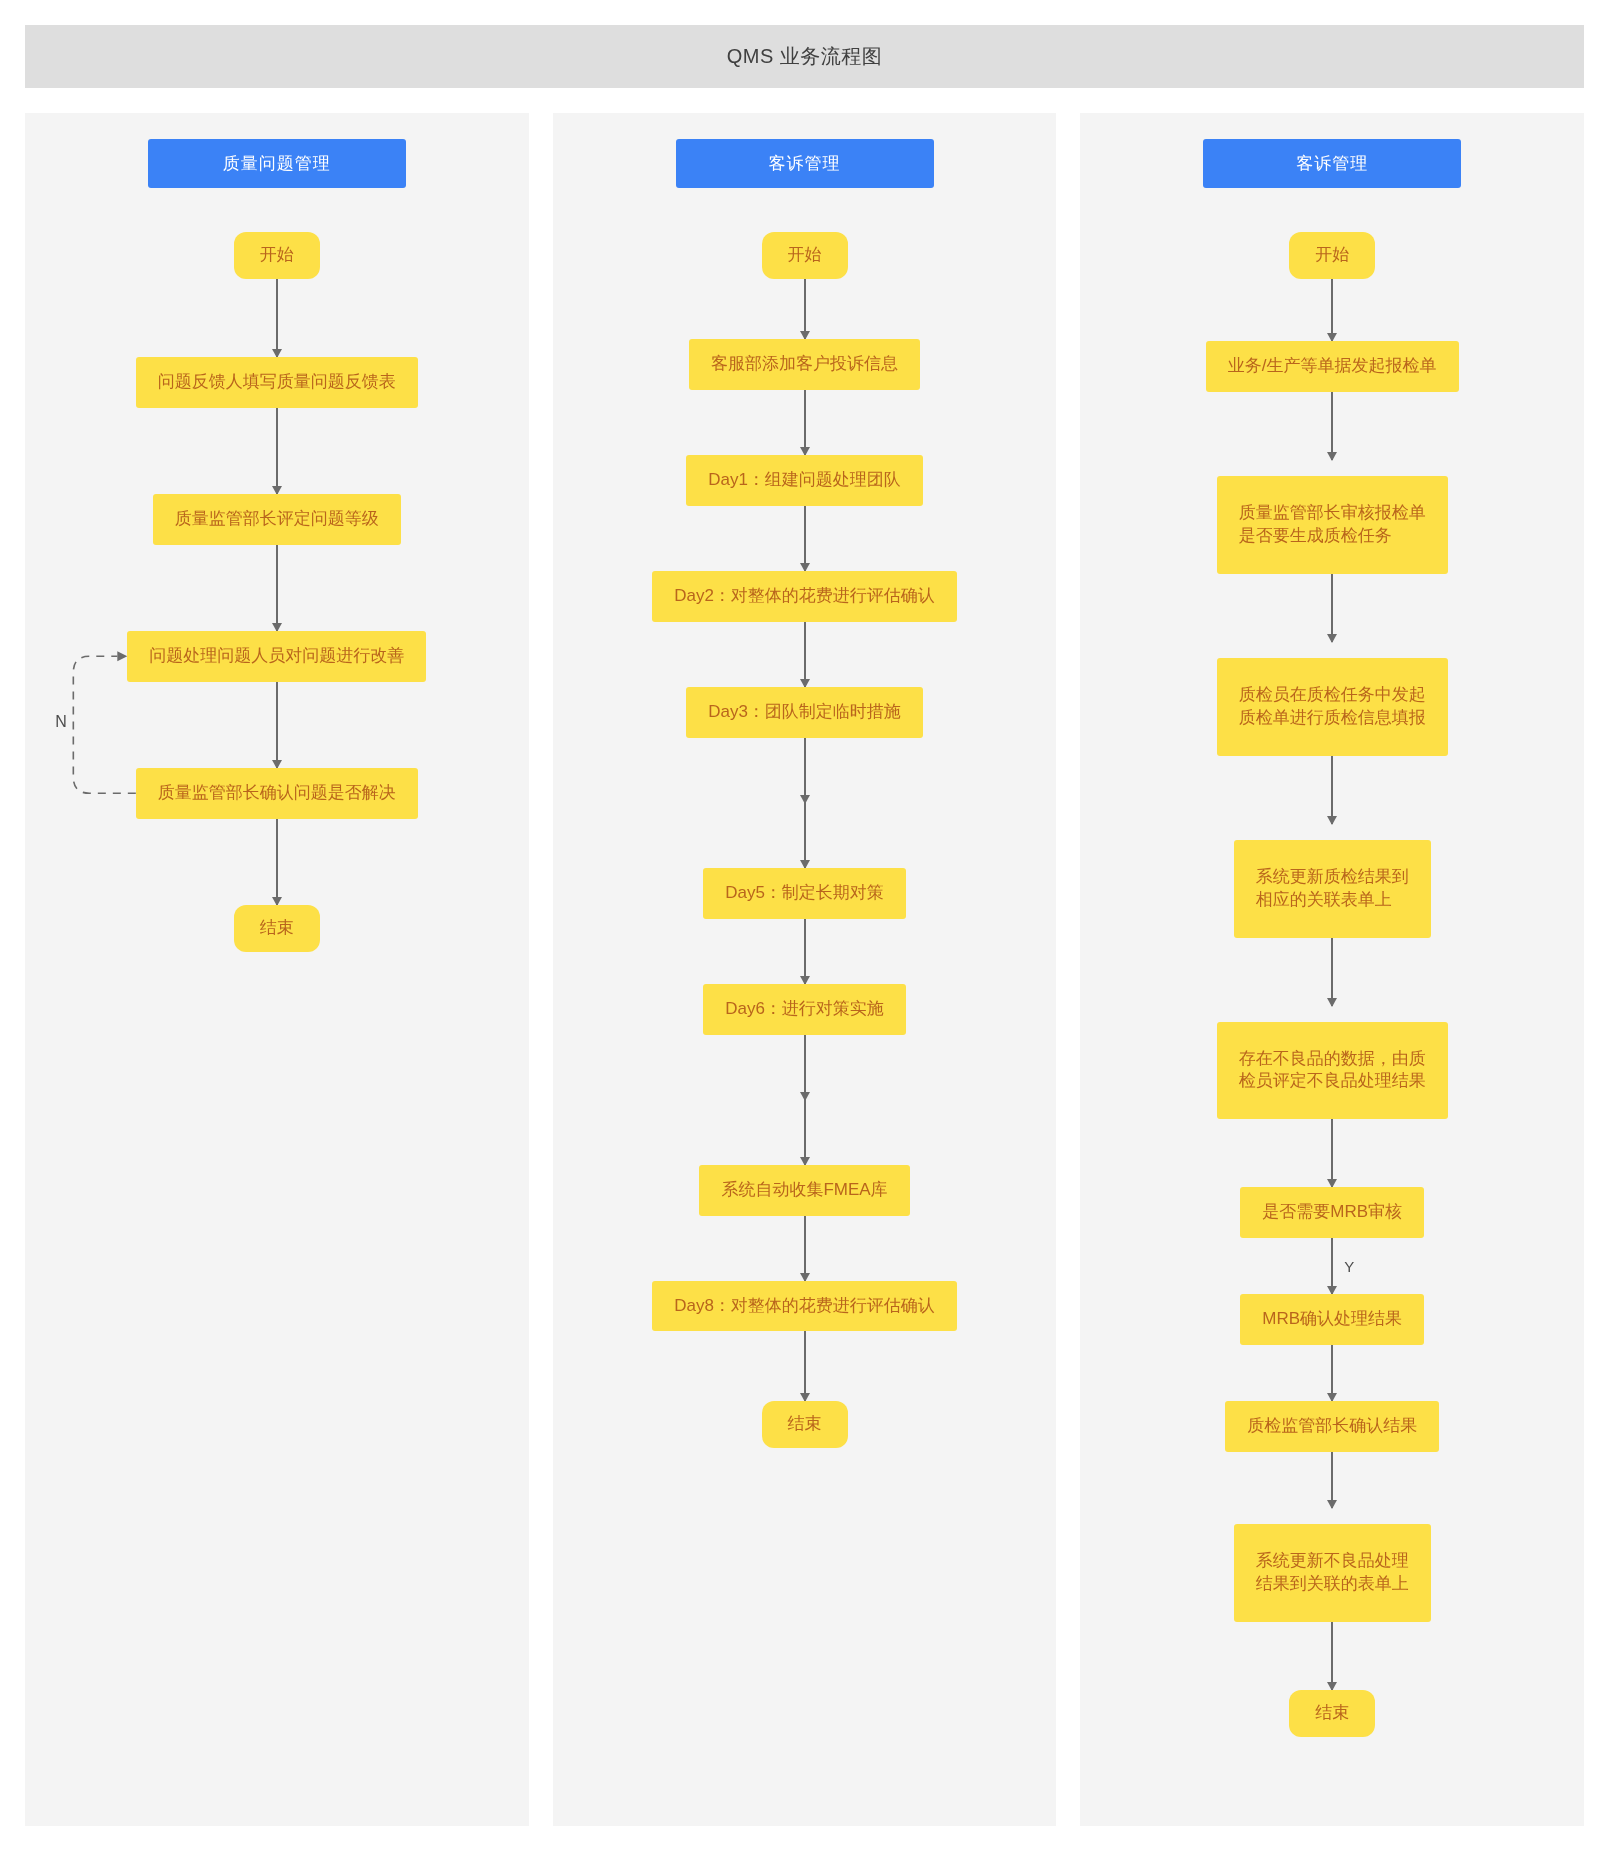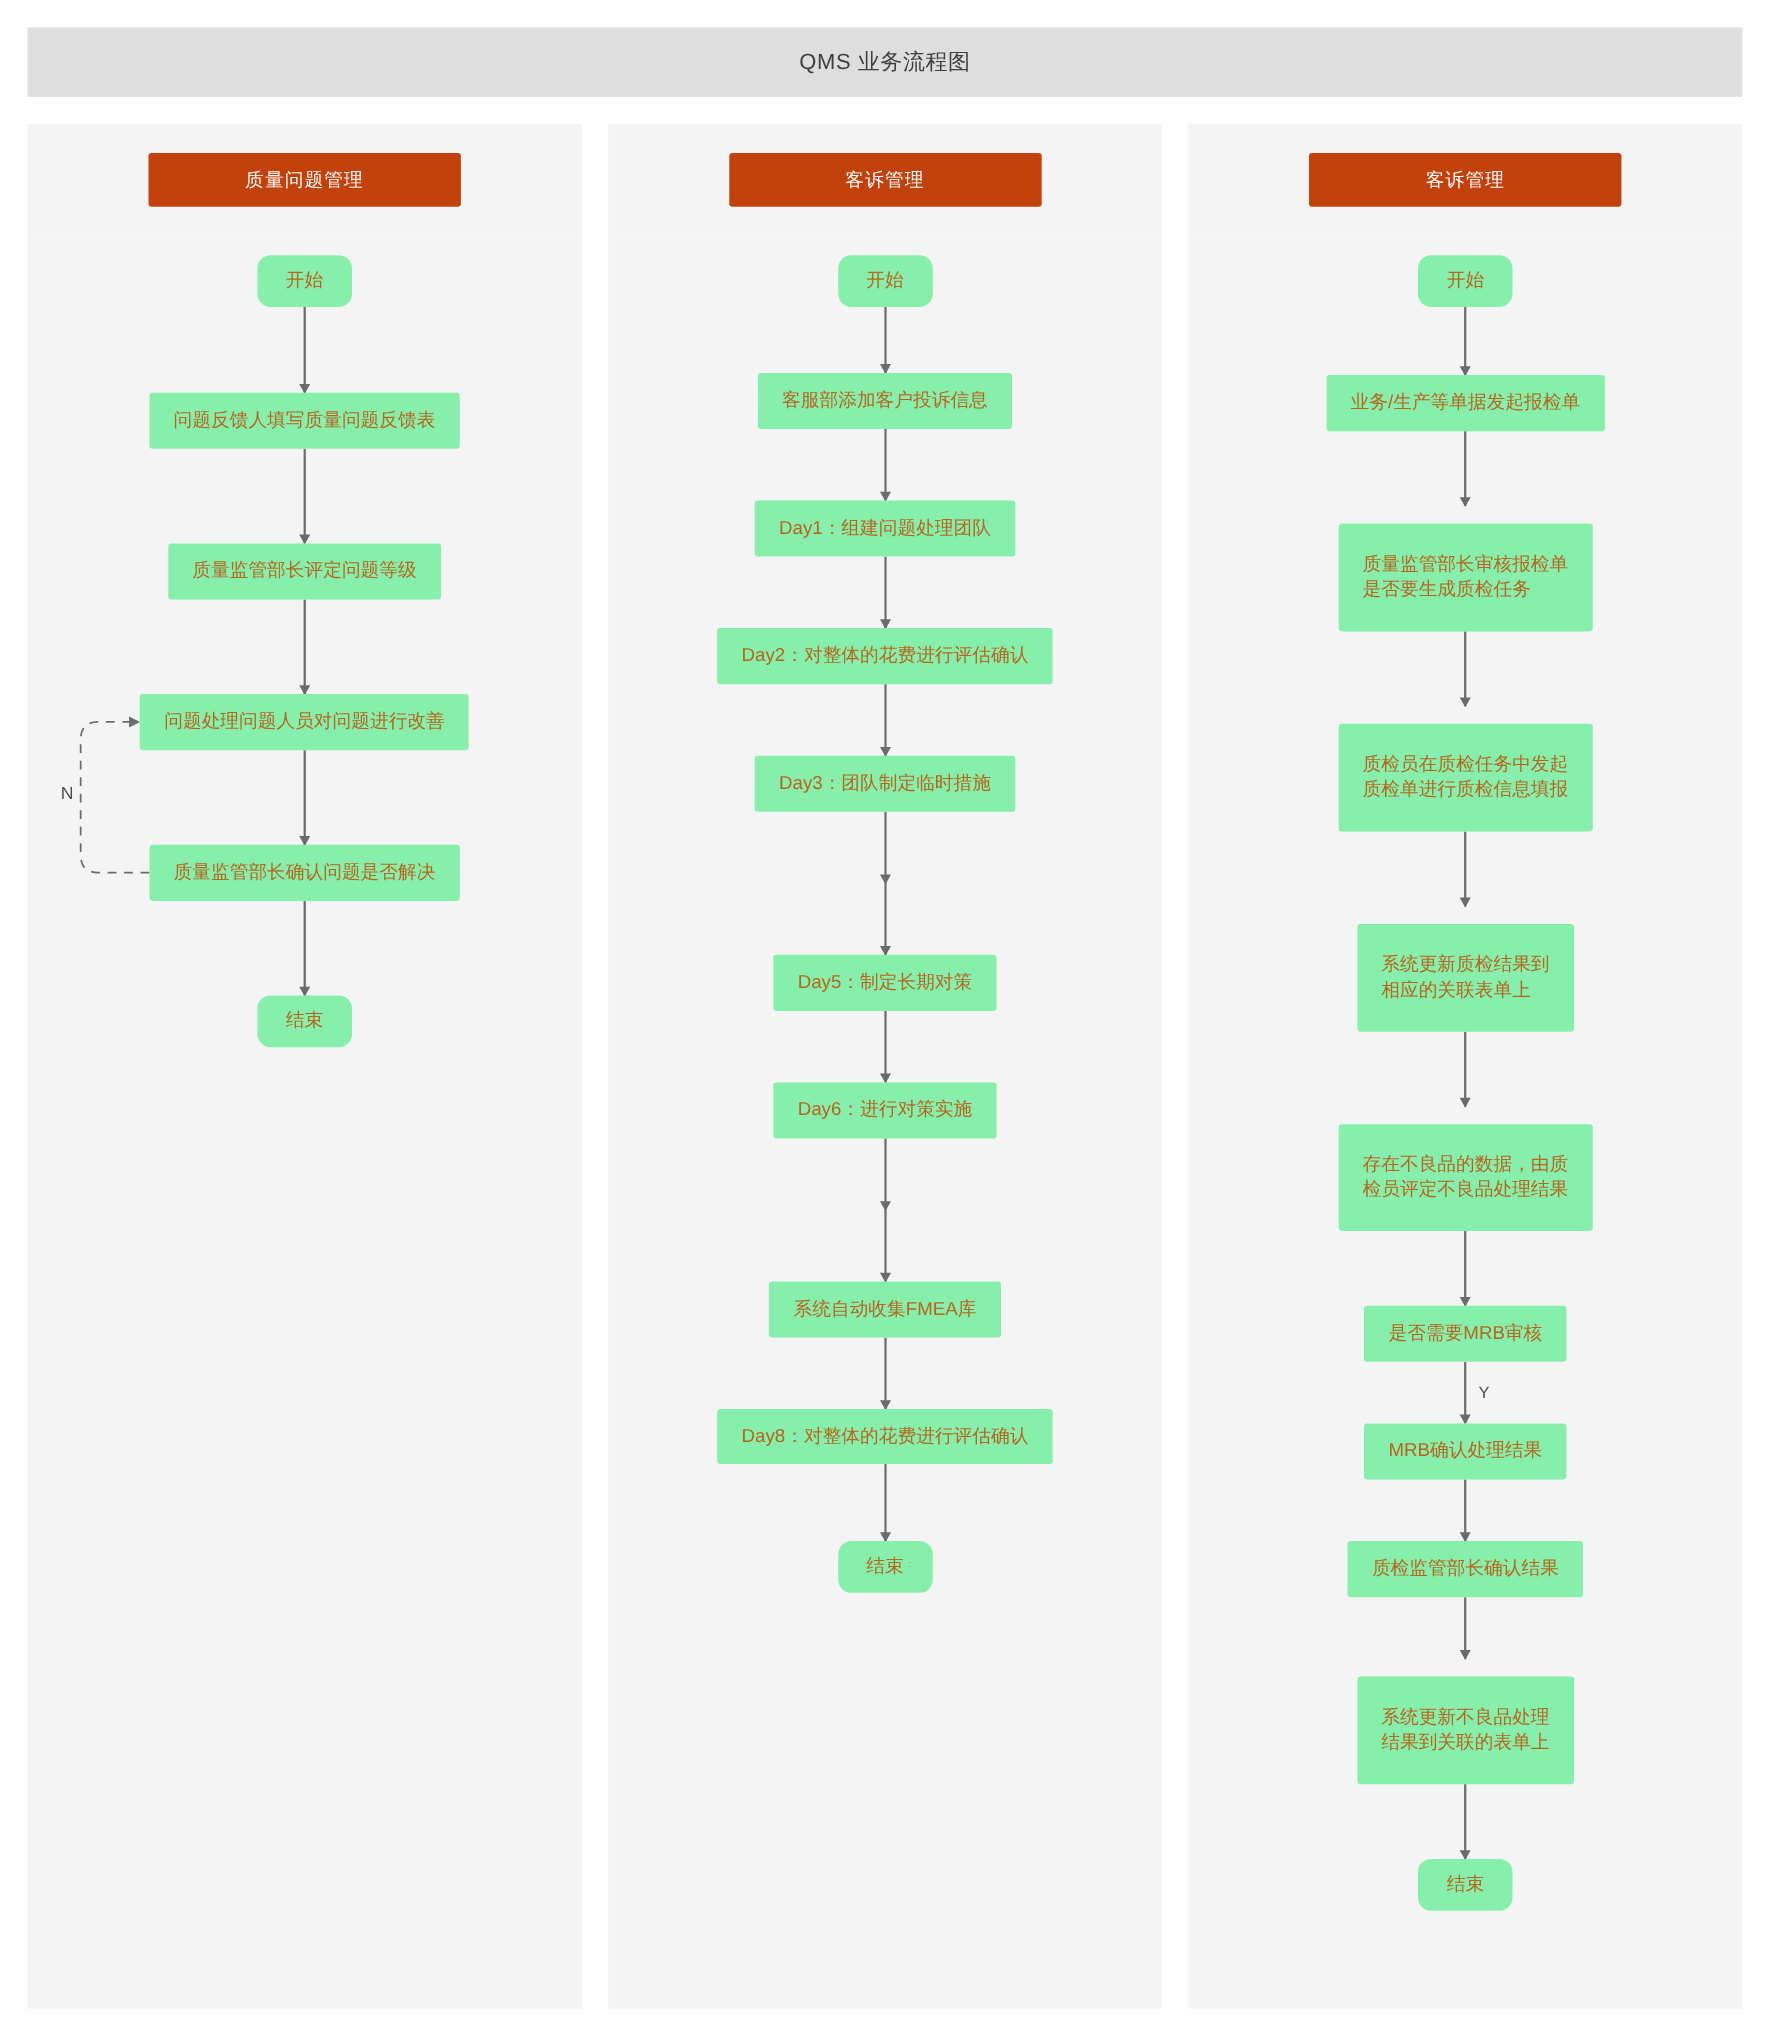--- a/index.html
+++ b/index.html
@@ -50,25 +50,25 @@
   }
   .header-cell {
     flex: 1 1 0;
     background: #f4f4f4;
     display: flex;
     align-items: center;
     justify-content: center;
     box-sizing: border-box;
   }
   .lane-chip {
-    background: #c2410c;
+    background: #3b82f6;
     color: #ffffff;
     font-size: 17px;
     padding: 13px 0;
-    width: 284px;
+    width: 258px;
     text-align: center;
     border-radius: 3px;
     box-sizing: border-box;
     letter-spacing: 1px;
   }
 
   
   .lanes {
     position: absolute;
     left: 25px;
@@ -93,21 +93,21 @@
     width: 100%;
     display: flex;
     flex-direction: column;
     align-items: center;
     padding-top: 18px;
     box-sizing: border-box;
   }
 
   
   .node {
-    background: #86efac;
+    background: #fde047;
     color: #b9651c;
     box-sizing: border-box;
     position: relative;
     z-index: 2;
     white-space: pre-line;
     line-height: 1.35;
   }
   .node.terminal {
     border-radius: 12px;
     padding: 12px 26px;

